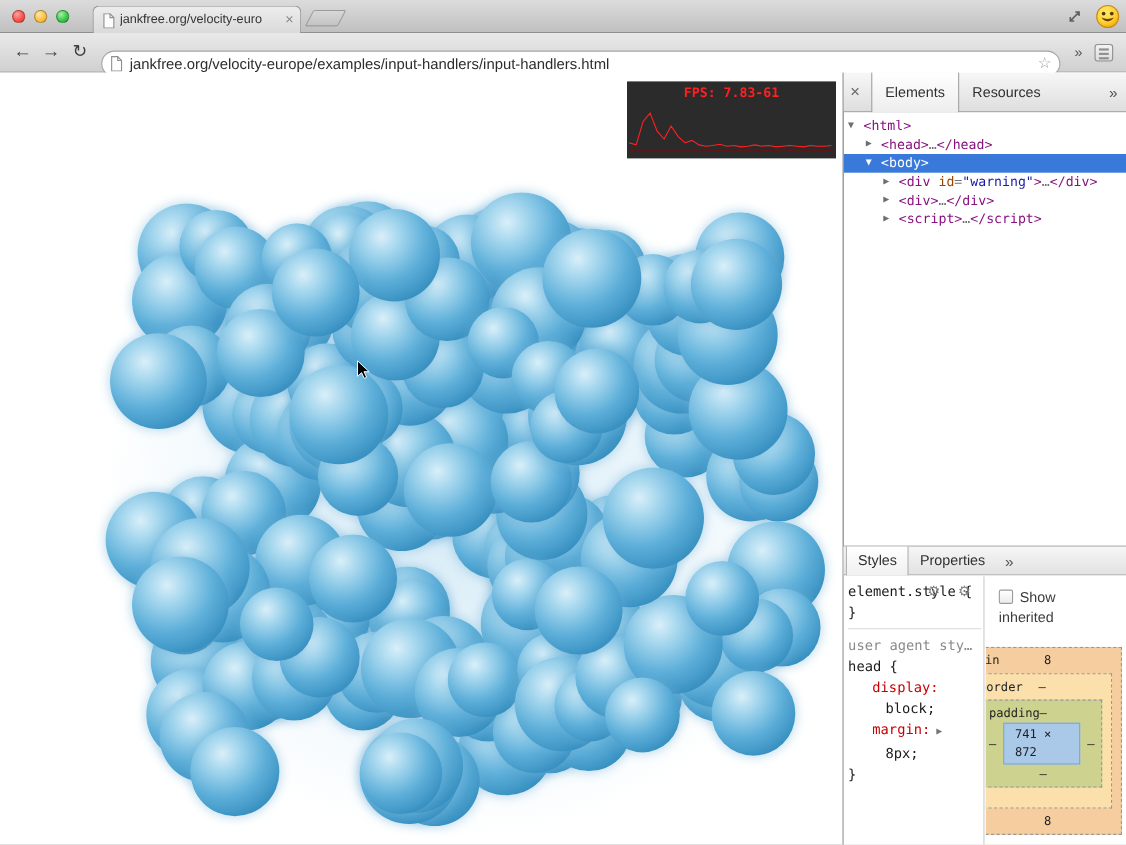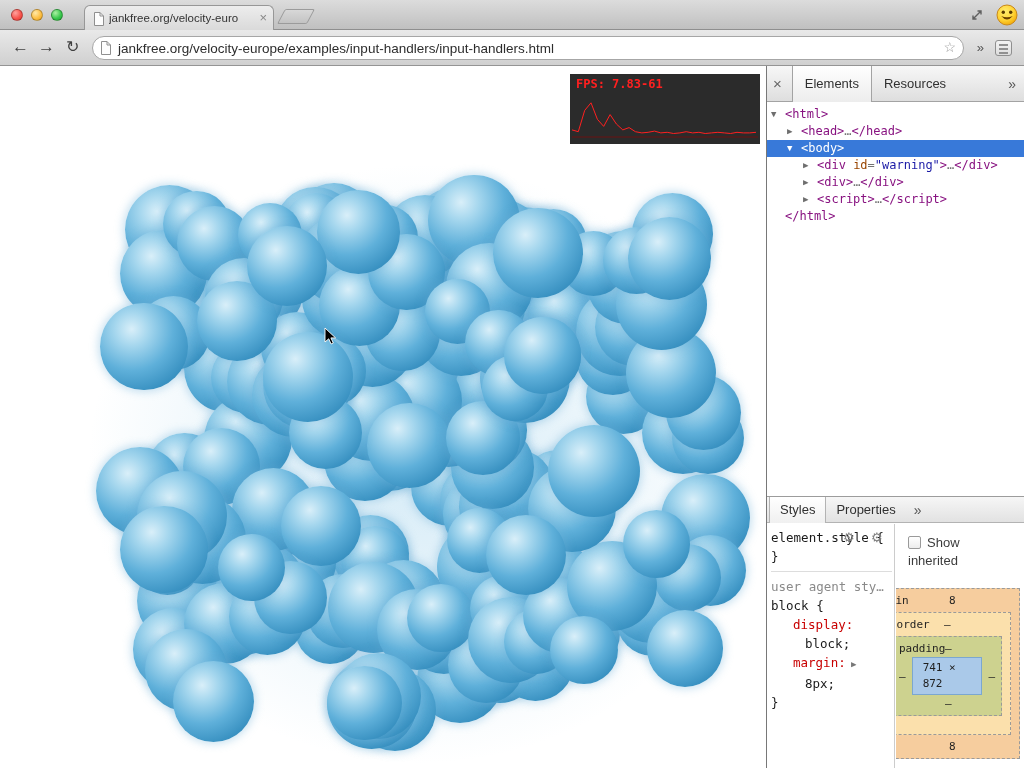--- a/index.html
+++ b/index.html
@@ -25,41 +25,41 @@
     background:linear-gradient(#d8d8d8,#c3c3c3);border:1px solid #9b9b9b;
     transform:skewX(-28deg);border-radius:2px}
   .expand-ic{position:absolute;right:40px;top:8px}
   .smiley{position:absolute;right:6px;top:4px}
 
   
   .toolbar{position:absolute;left:0;right:0;top:30px;height:36px;
     background:linear-gradient(#e9e9e9,#d0d0d0);border-bottom:1px solid #949494}
   .navbtn{position:absolute;top:7px;font-size:17px;color:#3f3f3f}
   .back{left:12px}.fwd{left:38px}.reload{left:66px;font-size:16px}
-  .urlbar{position:absolute;left:92px;top:6px;right:60px;height:24px;background:#fff;
+  .urlbar{position:absolute;left:92px;top:16px;right:60px;height:24px;background:#fff;
     border:1px solid #a6a6a6;border-radius:12px}
   .urlicon{position:absolute;left:7px;top:4px}
   .urltext{position:absolute;left:25px;top:4px;font-size:13.5px;color:#2d2d2d;white-space:nowrap}
   .star{position:absolute;right:7px;top:2px;font-size:14px;color:#9b9b9b}
   .tb-more{position:absolute;right:40px;top:10px;font-size:13px;color:#555}
   .tb-menu{position:absolute;right:12px;top:10px;width:17px;height:16px;border:1px solid #8f8f8f;
     border-radius:3px;background:linear-gradient(#f3f3f3,#ddd);padding:3px 2px 0 2px}
   .tb-menu i{display:block;height:2px;background:#909090;margin:0 1px 2px 1px}
 
   
   .content{position:absolute;left:0;right:0;top:66px;bottom:0}
   .pagearea{position:absolute;left:0;top:0;width:766px;height:702px;background:#fff;overflow:hidden}
   .warning{position:absolute;left:8px;top:12px;font-family:"Liberation Serif",serif;
     font-size:16.5px;color:#000;white-space:nowrap}
   .haze{position:absolute;left:88px;top:98px;width:664px;height:600px;
     background:radial-gradient(closest-side,rgba(150,205,235,.40),rgba(150,205,235,0))}
   .balls{position:absolute;left:0;top:0;right:0;bottom:0}
   .ball{position:absolute;border-radius:50%;box-shadow:0 0 9px 2px rgba(110,175,215,.38)}
   .fps{position:absolute;left:570px;top:8px;width:190px;height:70px;background:rgba(14,14,14,.88)}
-  .fps-head{display:flex;justify-content:flex-start;padding:3px 6px 0 6px;
+  .fps-head{display:flex;justify-content:center;padding:3px 6px 0 6px;
     font:bold 12px "DejaVu Sans Mono",monospace;color:#ff2020}
   .fps-graph{display:block;margin-top:2px}
   .cursor{position:absolute;left:324px;top:261px}
 
   
   .devtools{position:absolute;left:766px;top:0;width:258px;height:702px;background:#fff;
     border-left:1px solid #787878}
   .dt-header{position:absolute;left:0;right:0;top:0;height:36px;display:flex;align-items:stretch;
     padding-left:6px;background:linear-gradient(#f7f7f7,#dedede);border-bottom:1px solid #a3a3a3}
   .dt-close{align-self:center;margin-right:10px;font-size:15px;color:#666}
@@ -378,41 +378,40 @@
         <span class="dt-more">»</span>
       </div>
 
       <div class="domtree">
           <div class="dom-row" style="padding-left: 18px;"><span class="tri" style="left: 4px;">▼</span><span class="tk-tag">&lt;html&gt;</span></div>
           <div class="dom-row" style="padding-left: 34px;"><span class="tri" style="left: 20px;">▶</span><span class="tk-tag">&lt;head&gt;</span><span class="tk-punct">…</span><span class="tk-tag">&lt;/head&gt;</span></div>
           <div class="dom-row selected" style="padding-left: 34px;"><span class="tri" style="left: 20px;">▼</span><span class="tk-tag">&lt;body&gt;</span></div>
           <div class="dom-row" style="padding-left: 50px;"><span class="tri" style="left: 36px;">▶</span><span class="tk-tag">&lt;div </span><span class="tk-attr">id</span><span class="tk-punct">=</span><span class="tk-val">"warning"</span><span class="tk-tag">&gt;</span><span class="tk-punct">…</span><span class="tk-tag">&lt;/div&gt;</span></div>
           <div class="dom-row" style="padding-left: 50px;"><span class="tri" style="left: 36px;">▶</span><span class="tk-tag">&lt;div&gt;</span><span class="tk-punct">…</span><span class="tk-tag">&lt;/div&gt;</span></div>
           <div class="dom-row" style="padding-left: 50px;"><span class="tri" style="left: 36px;">▶</span><span class="tk-tag">&lt;script&gt;</span><span class="tk-punct">…</span><span class="tk-tag">&lt;/script&gt;</span></div>
-          <div class="dom-row" style="padding-left: 18px;"><span class="tk-tag">&lt;/html&gt;</span></div>
         </div>
 
       <div class="styles-pane">
         <div class="sp-tabs">
           <div class="sp-tab selected">
             <span>Styles</span>
           </div>
           <div class="sp-tab">
             <span>Properties</span>
           </div>
           <span class="sp-more">»</span>
         </div>
 
         <div class="sp-body">
           <div class="sp-rules">
               <div class="rule-line" style="padding-left: 0px;"><span class="r-sel">element.style</span><span class="r-plain"> {</span></div>
               <div class="rule-line" style="padding-left: 0px;"><span class="r-plain">}</span></div>
               <div class="rule-div"></div>
               <div class="rule-line" style="padding-left: 0px;"><span class="r-dim">user agent sty…</span></div>
-              <div class="rule-line" style="padding-left: 0px;"><span class="r-sel">block {</span></div>
+              <div class="rule-line" style="padding-left: 0px;"><span class="r-sel">head {</span></div>
               <div class="rule-line" style="padding-left: 22px;"><span class="r-prop">display:</span></div>
               <div class="rule-line" style="padding-left: 34px;"><span class="r-plain">block;</span></div>
               <div class="rule-line" style="padding-left: 22px;"><span class="r-prop">margin:</span><span class="r-arrow"> ▶</span></div>
               <div class="rule-line" style="padding-left: 34px;"><span class="r-plain">8px;</span></div>
               <div class="rule-line" style="padding-left: 0px;"><span class="r-plain">}</span></div>
             </div>
           <span class="gear g1">⚙</span>
           <span class="gear g2">⚙</span>
 
           <div class="sp-metrics">

